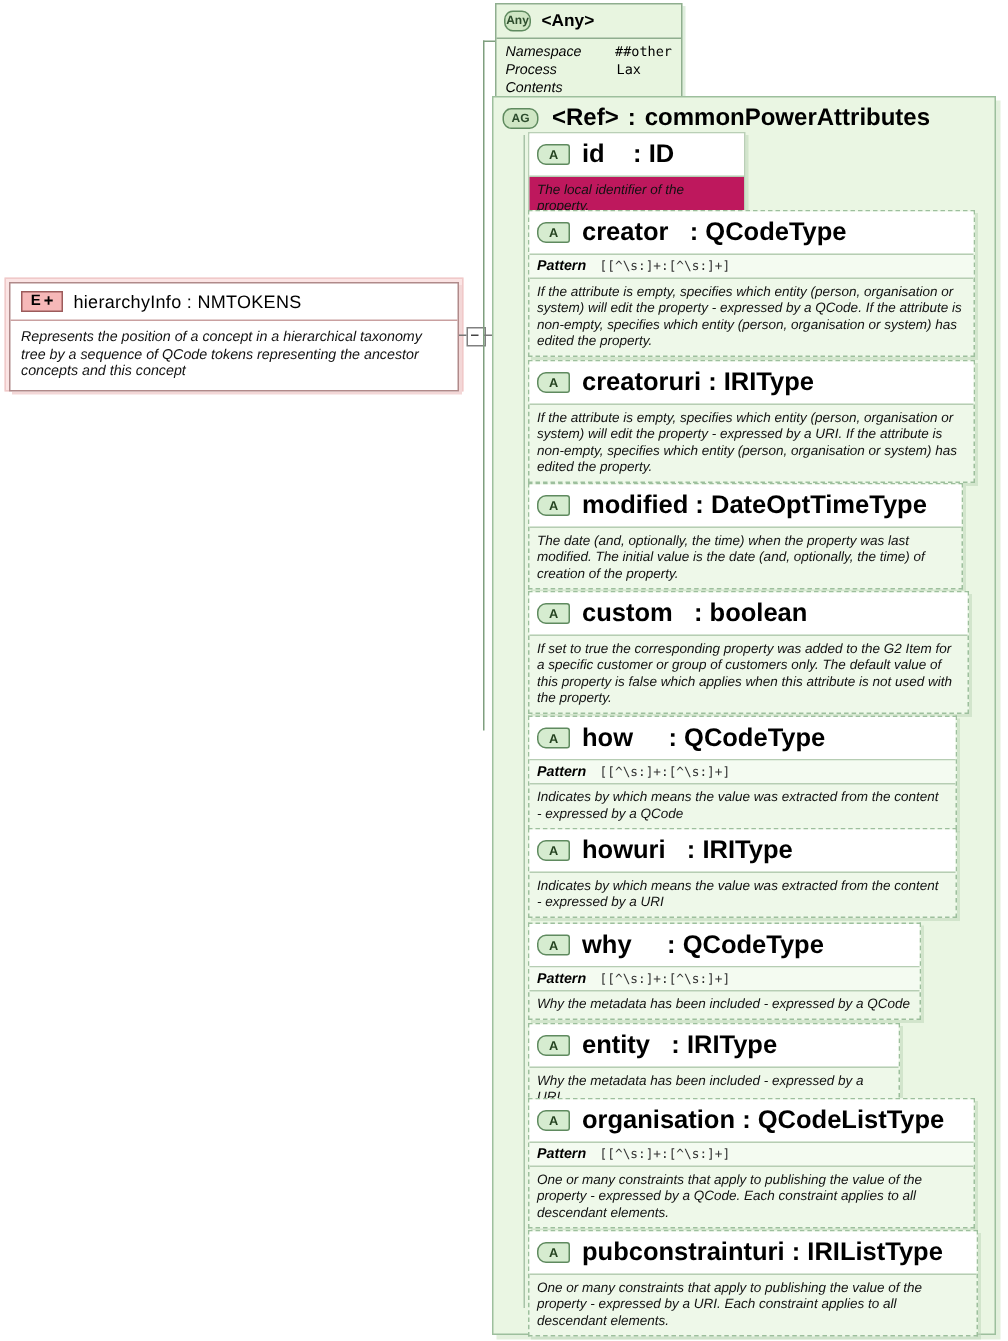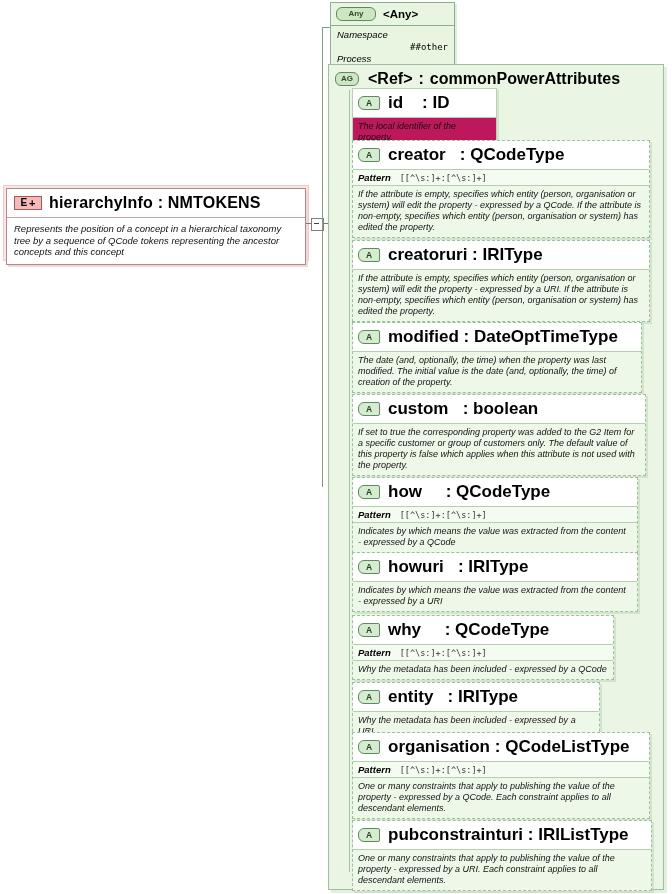--- a/index.html
+++ b/index.html
@@ -33,21 +33,21 @@
     display:inline-flex;align-items:center;justify-content:center;
     box-sizing:border-box;
     font-family:"Liberation Sans", sans-serif;
     font-weight:bold;font-size:10px;line-height:1;
   }
   .badge-e{
     width:28px;height:14px;background:#f6b8b8;border:1px solid #9c5b5b;
     color:#000;gap:2px;
   }
   .badge-e .plus{font-size:11px;line-height:9px;}
-  .el-title{font-weight:bold;font-size:16px;letter-spacing:.2px;}
+  .el-title{font-weight:normal;font-size:12px;letter-spacing:.2px;}
   .el-title .tname{font-family:"Liberation Sans", sans-serif;}
   .el-doc{
     padding:5px 8px 6px 7px;font-style:italic;font-size:9.5px;
     line-height:11.5px;color:#111;
   }
 
   
   .conn-minus{
     position:absolute;left:311px;top:218px;width:11px;height:11px;
     border:1px solid #808080;background:#ffffff;
@@ -61,26 +61,26 @@
   .conn-stub-any{position:absolute;left:322px;top:27px;width:11px;height:1px;background:#7f9f7f;}
 
   
   .any-box{
     left:330px;top:2px;width:125px;
     background:#e8f5e0;border:1px solid #8fae8f;
     box-shadow:2px 2px 0 #dfeedd;
   }
   .any-head{display:flex;align-items:center;gap:7px;padding:4px 6px 4px 5px;border-bottom:1px solid #8fae8f;}
   .badge-any{
-    width:40px;height:14px;background:#cfe6c4;border:1px solid #5f8a5f;
+    width:18px;height:14px;background:#cfe6c4;border:1px solid #5f8a5f;
     border-radius:6px;color:#2c4c2c;font-size:8px;
   }
   .any-title{font-weight:bold;font-size:11.5px;}
   .any-rows{padding:3px 6px 4px 6px;}
-  .any-row{display:flex;font-size:9.5px;line-height:12px;flex-direction:column;}
+  .any-row{display:flex;font-size:9.5px;line-height:12px;}
   .any-row .k{font-style:italic;width:74px;}
   .any-row .v{font-family:"DejaVu Sans Mono", monospace;font-size:9px;text-align:right;}
 
   
   .ag-box{
     left:328px;top:64px;width:336px;height:826px;
     background:#eaf6e3;border:1px solid #9dbf9d;
     box-shadow:3px 3px 0 #e3f0dd;
   }
   .ag-head{display:flex;align-items:center;gap:9px;padding:5px 6px 4px 6px;}

